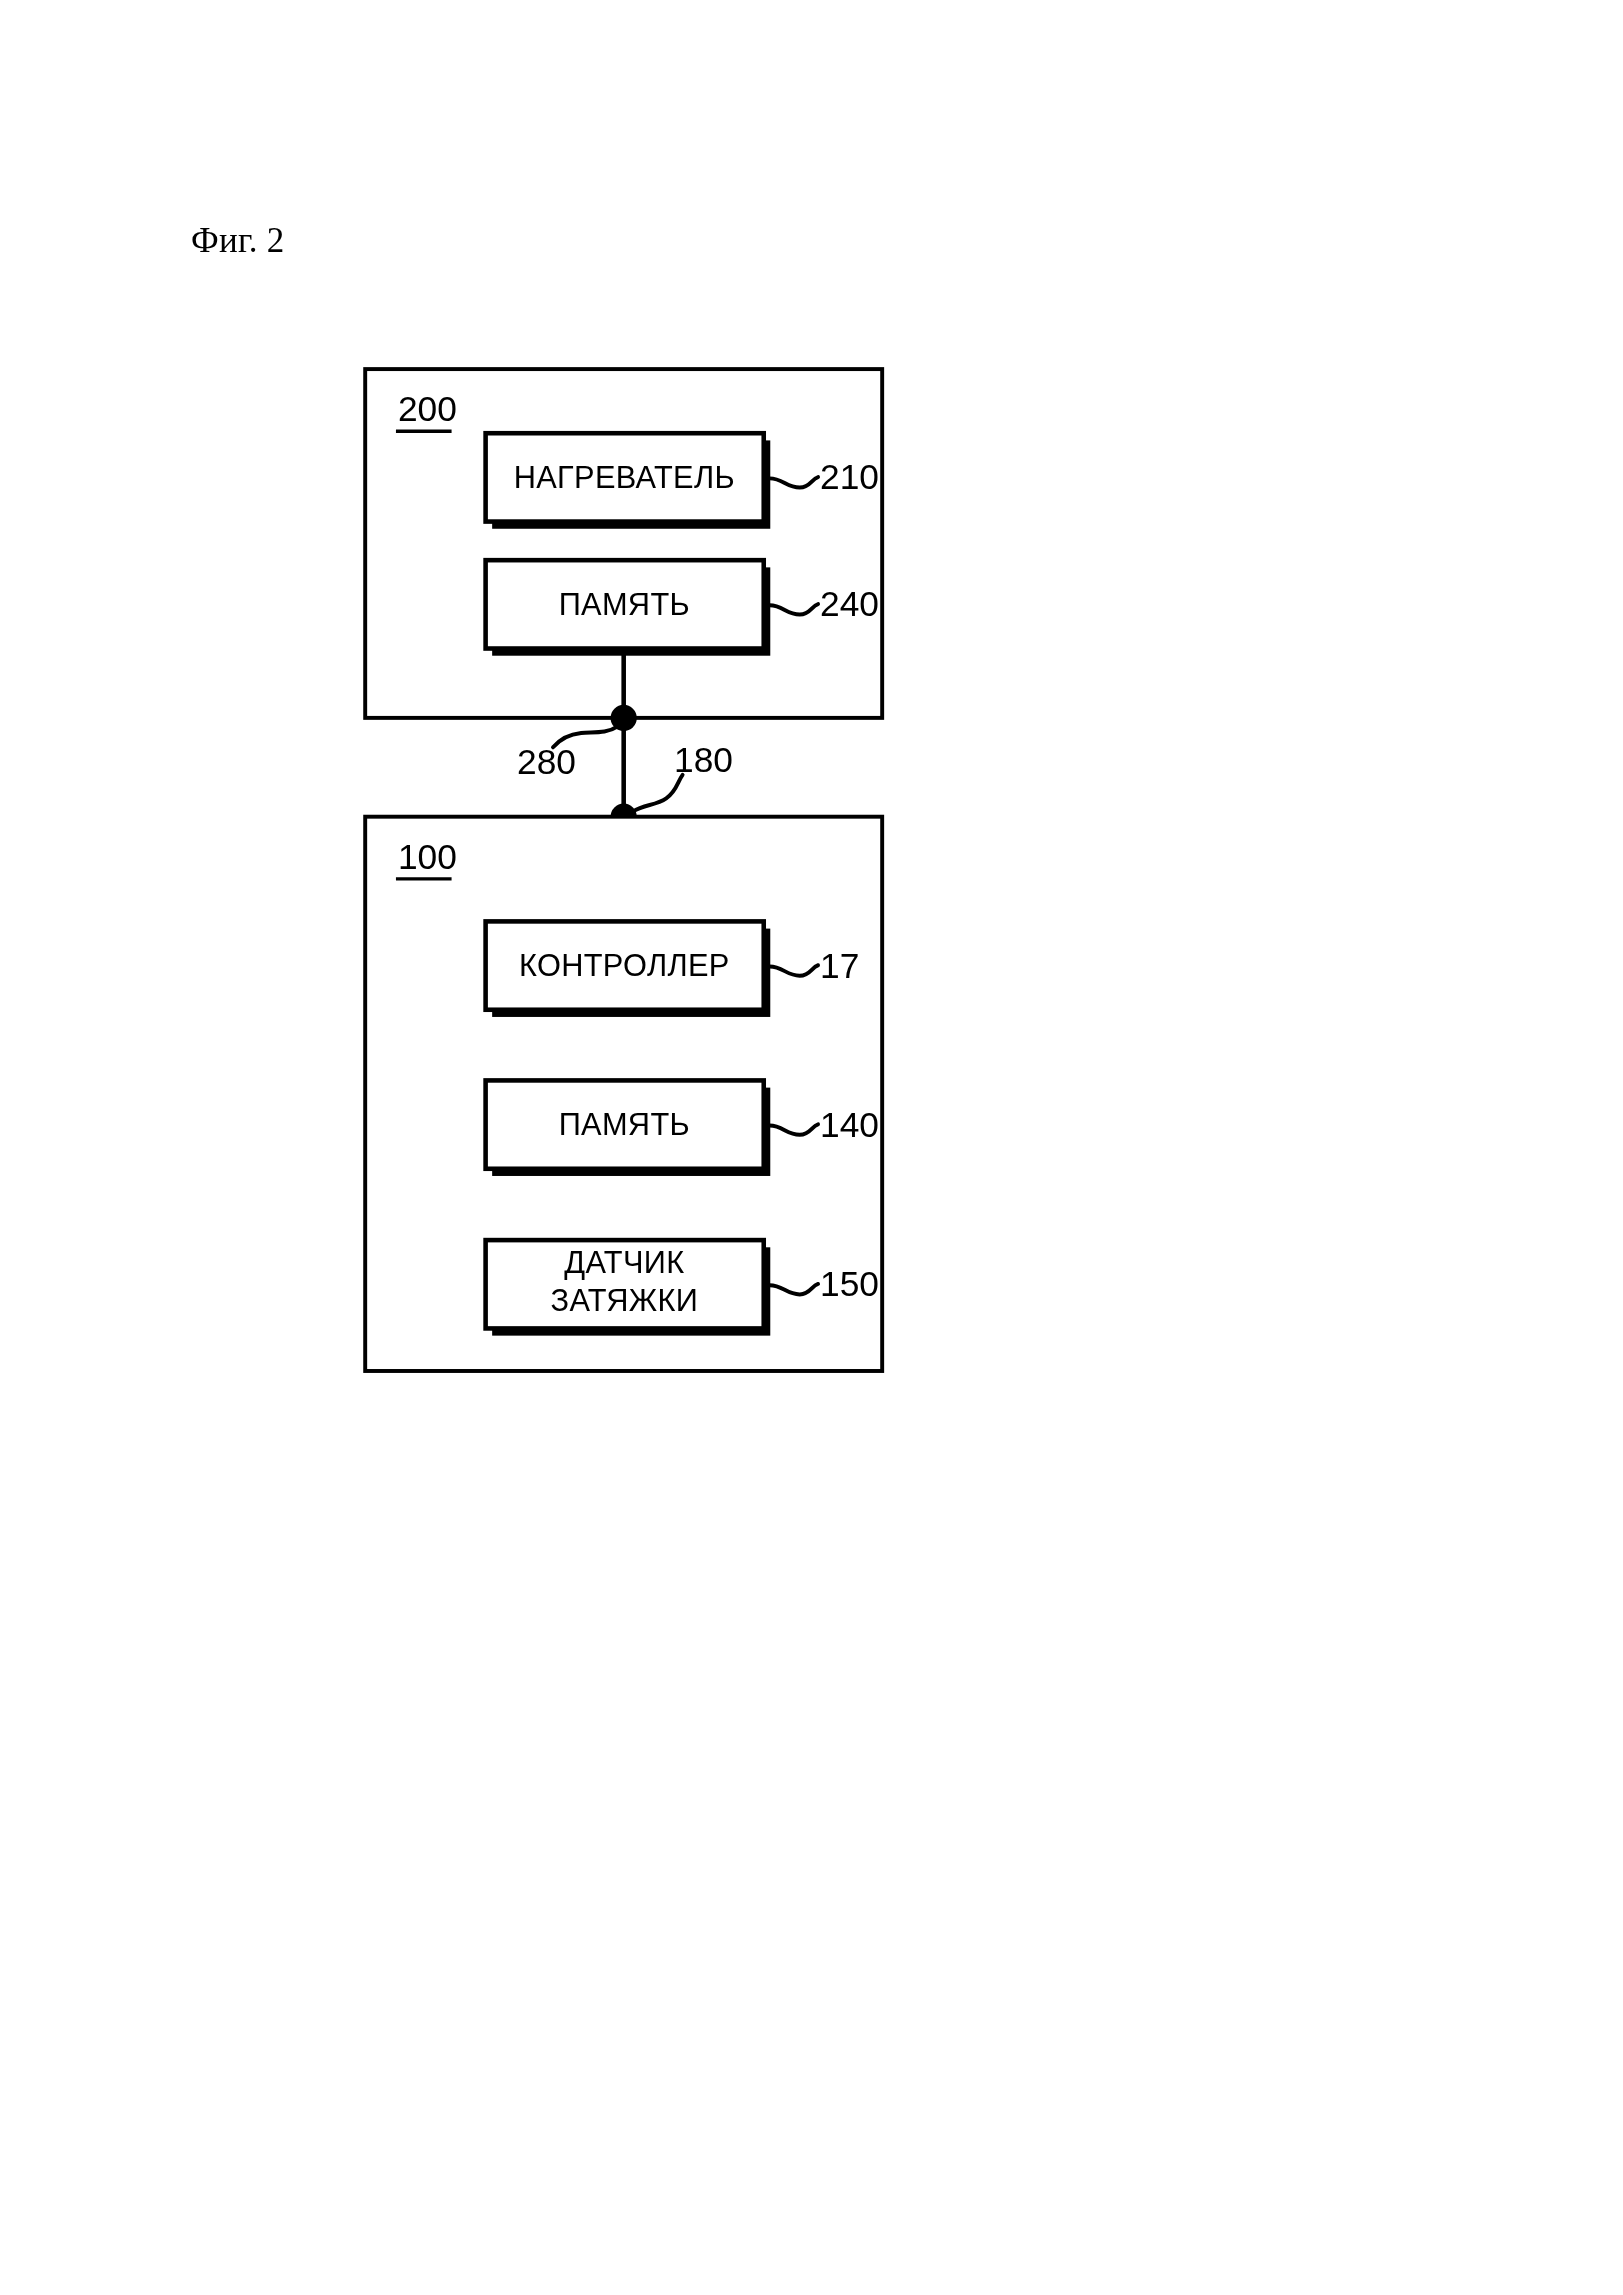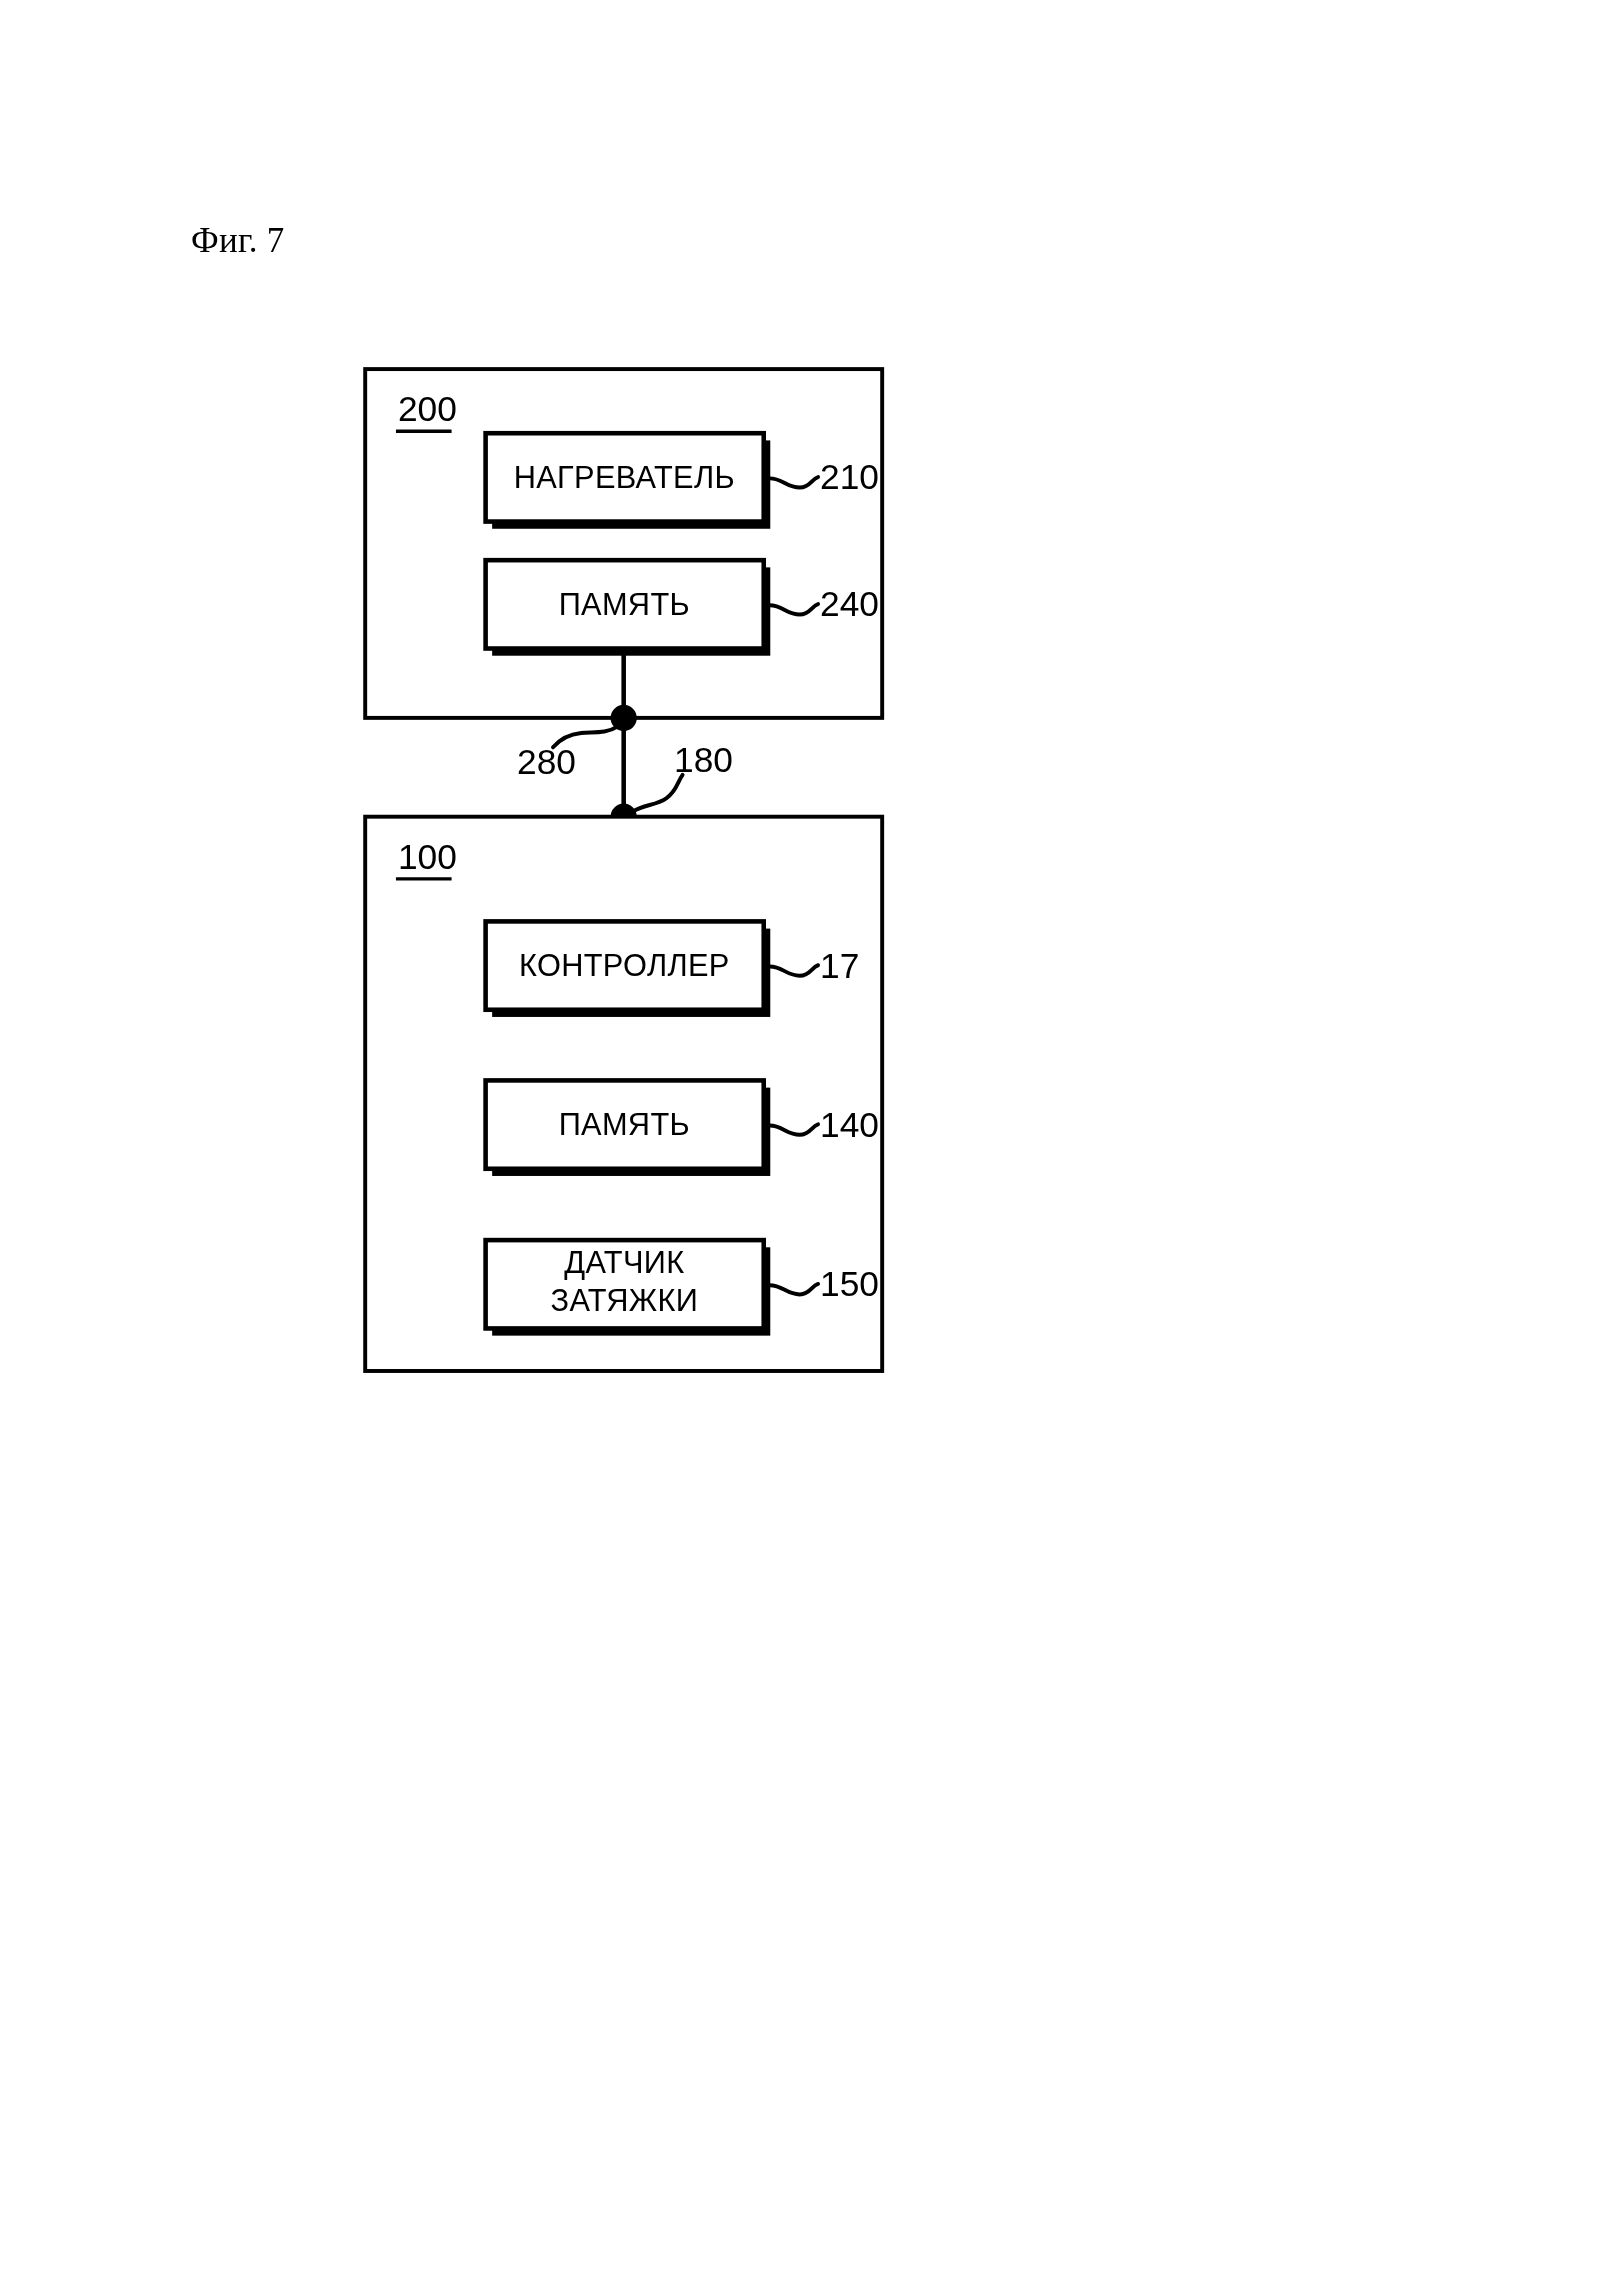--- a/index.html
+++ b/index.html
@@ -94,21 +94,21 @@
   .underline {
     stroke: #000000;
     stroke-width: 5;
   }
 </style>
 </head>
 <body>
 
 <div id="page">
 
-  <div id="fig-label">Фиг. 7</div>
+  <div id="fig-label">Фиг. 2</div>
 
   <svg id="diagram-svg" viewBox="0 0 2480 3507">
 
     <g>
       <rect class="outer-rect" x="558" y="564" width="790" height="533"></rect>
 
       <text class="group-num" x="608" y="644">200</text>
       <line class="underline" x1="605" y1="659" x2="690" y2="659"></line>
 
       <g>

